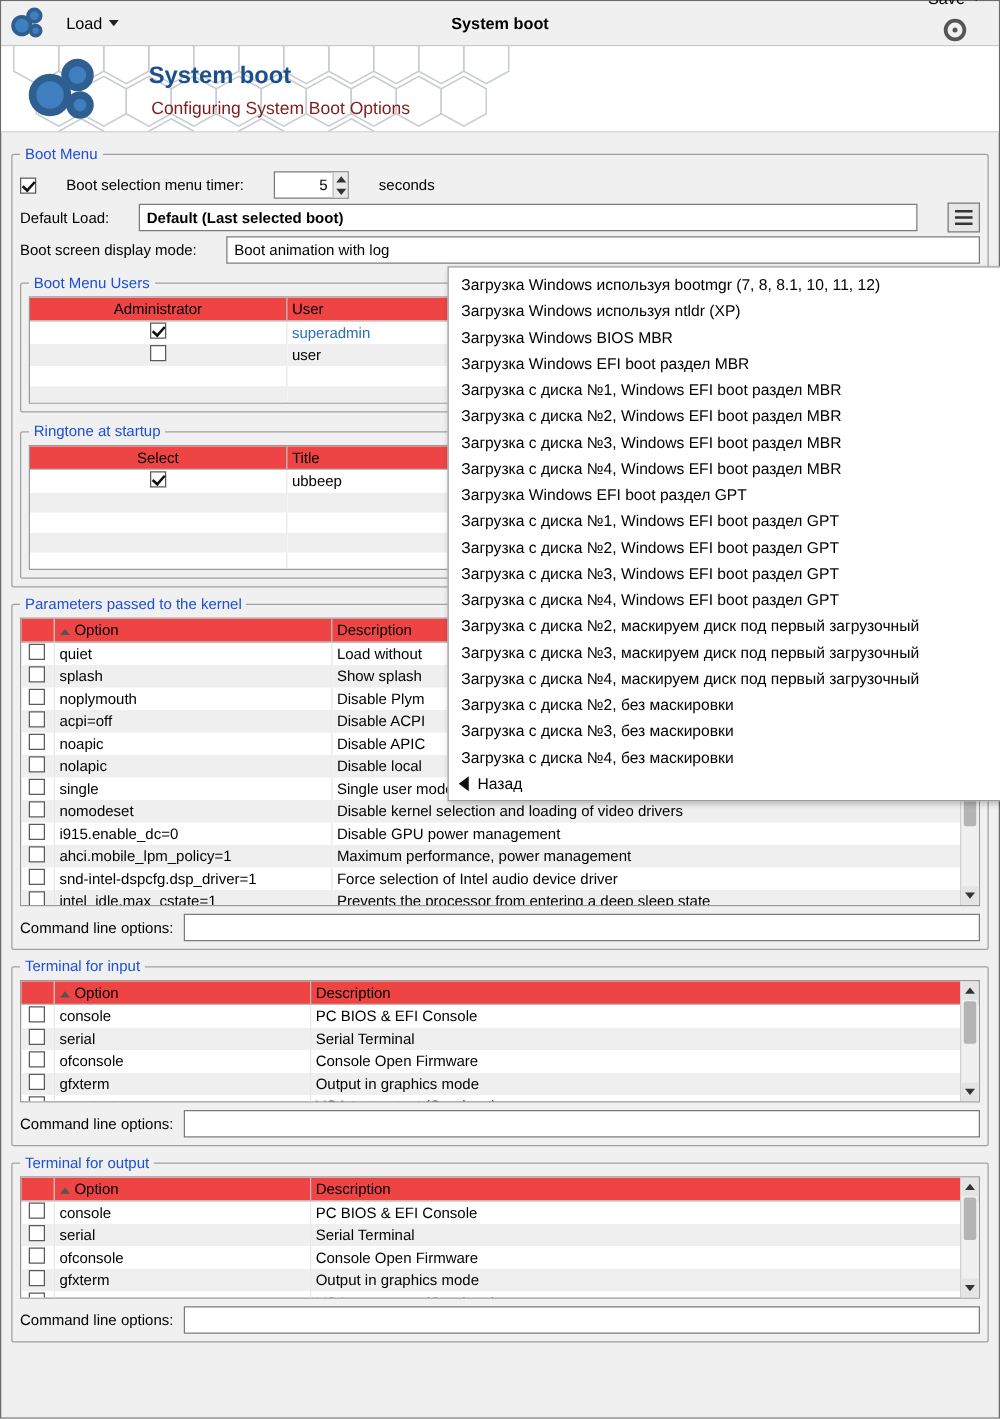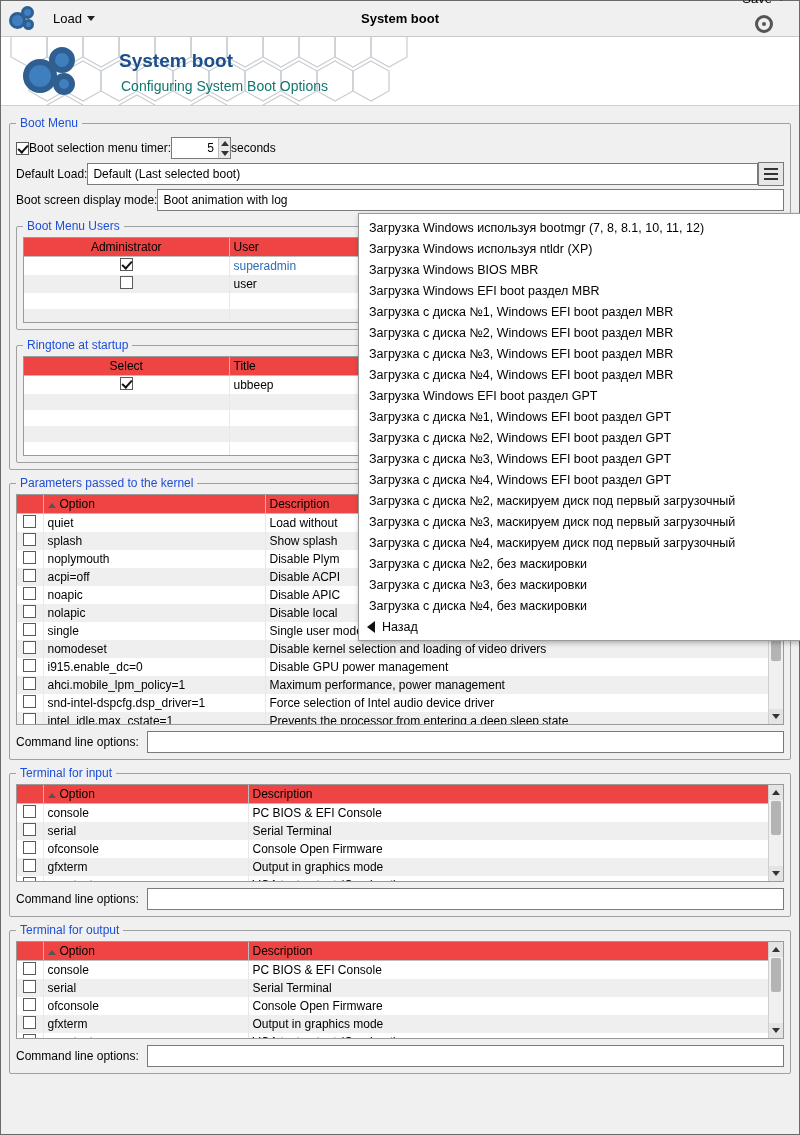--- a/index.html
+++ b/index.html
@@ -168,21 +168,21 @@
     position: absolute;
     left: 118px; top: 13px;
     font-size: 19px;
     font-weight: bold;
     color: #1a4f8a;
   }
   .banner-sub {
     position: absolute;
     left: 120px; top: 41px;
     font-size: 14px;
-    color: #0f766e;
+    color: #7f1d1d;
   }
 
   
   .content {
     padding: 4px 8px 0 8px;
     position: relative;
   }
   fieldset.group {
     border: 1px solid #a0a0a0;
     border-radius: 2px;
@@ -191,21 +191,21 @@
     background: #f0f0f0;
   }
   fieldset.group > legend {
     font-size: 12px;
     padding: 0 4px;
     color: #1d4ed8;
   }
   .row {
     display: flex;
     align-items: center;
-    gap: 0;
+    gap: 24px;
     margin: 3px 0;
   }
   .chk {
     width: 13px; height: 13px;
     border: 1px solid #5a5a5a;
     background: #fff;
     box-sizing: border-box;
     display: inline-block;
     position: relative;
     flex: none;
@@ -496,21 +496,21 @@
             <div>
                 <span class="tri-dn"></span>
               </div>
           </span>
         </span>
         <span>seconds</span>
       </div>
 
       <div class="row">
         <span>Default Load:</span>
-        <input class="text-input" style="flex: 1 1 0%;" value="Default (Last selected boot)">
+        <input class="text-input" style="flex: 1 1 0%; font-weight: bold;" value="Default (Last selected boot)">
         <span class="menu-btn">
           <i></i>
             <i></i>
             <i></i>
         </span>
       </div>
 
       <div class="row">
         <span>Boot screen display mode:</span>
         <div class="combo" style="flex:1;">

